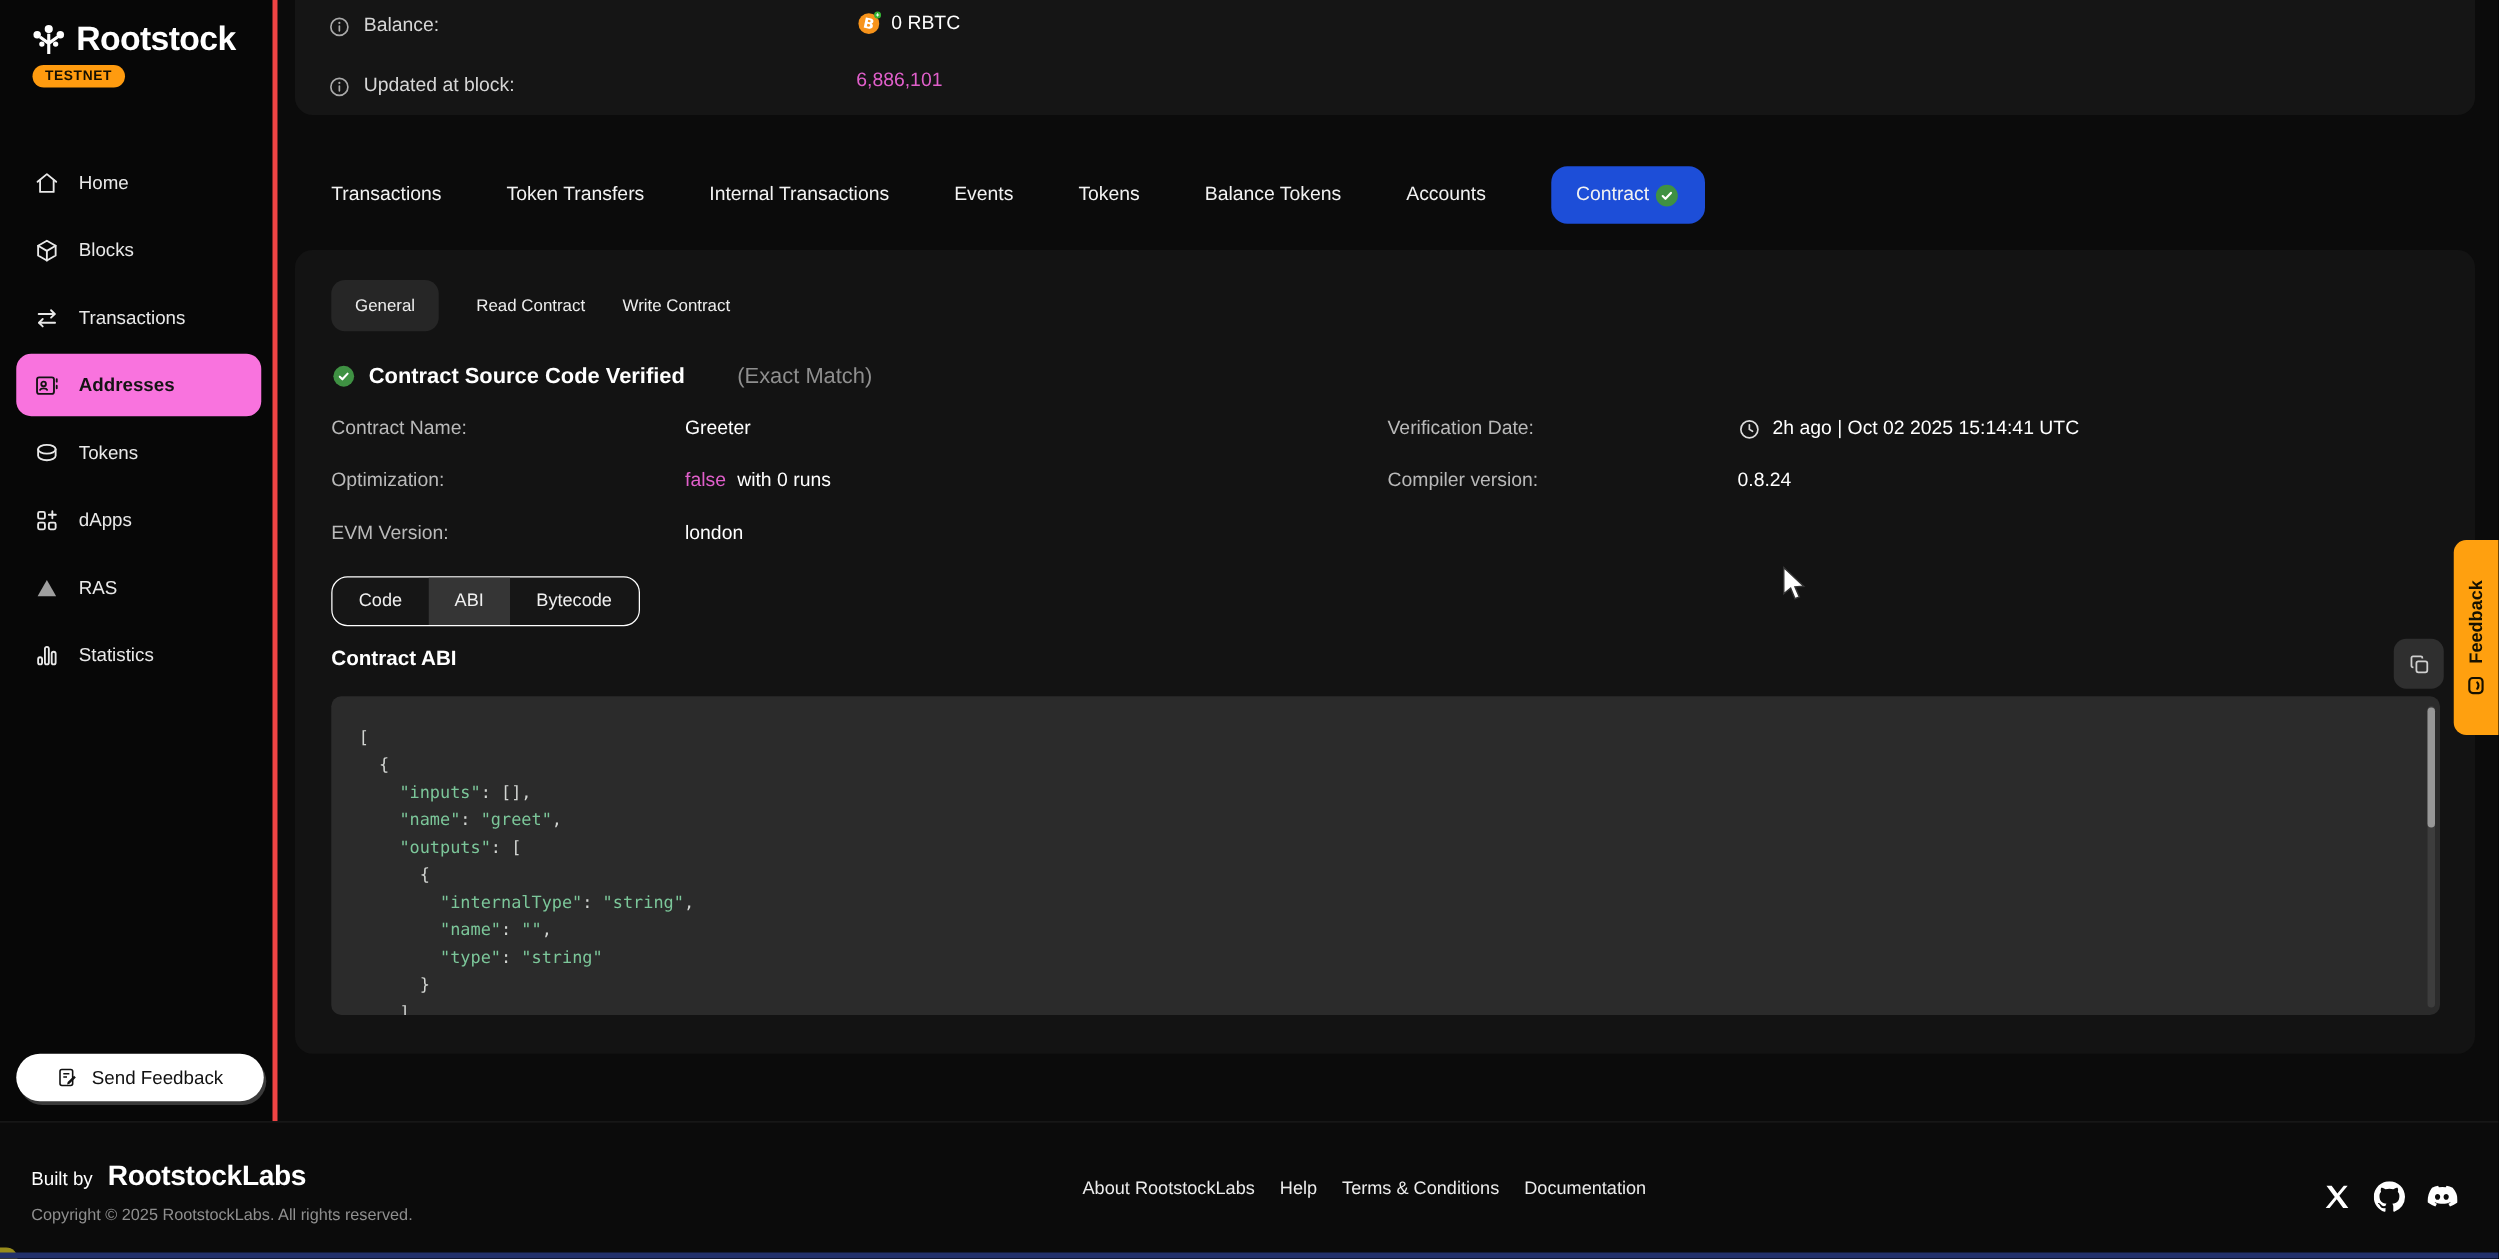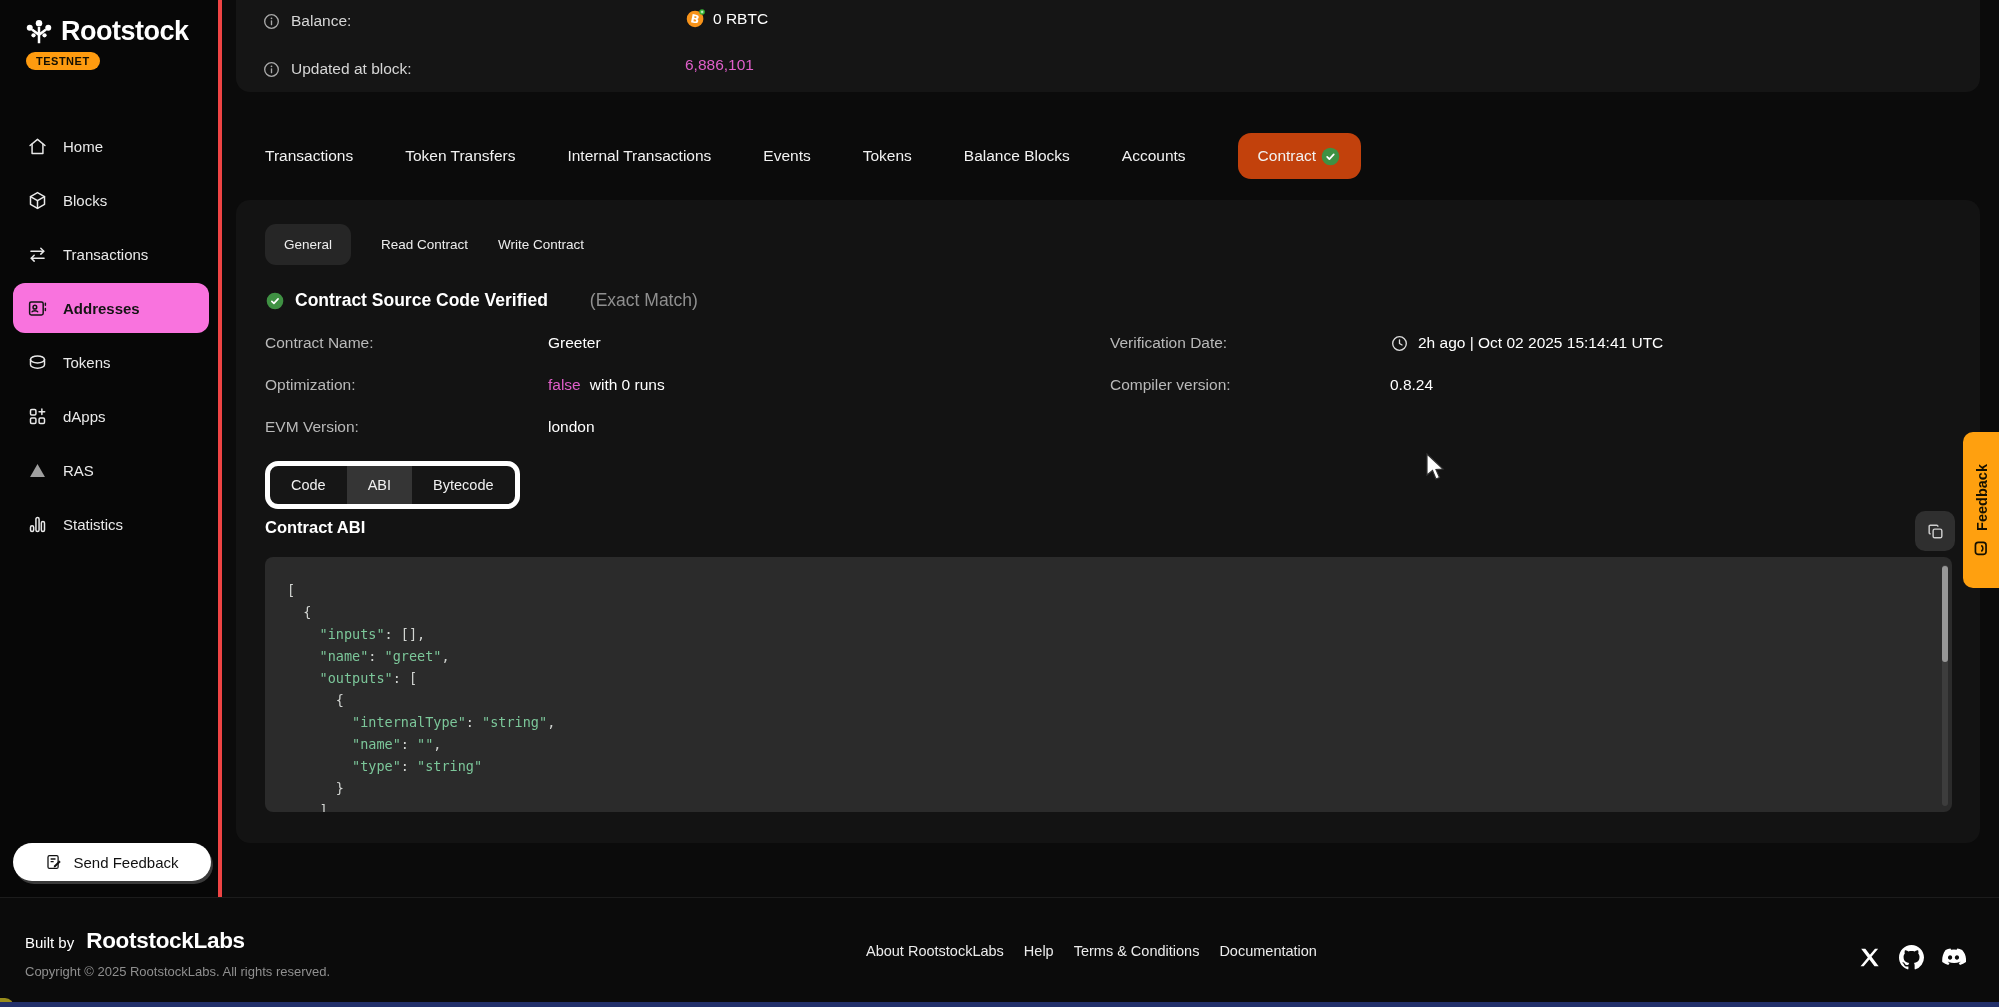--- a/index.html
+++ b/index.html
@@ -30,21 +30,21 @@
   .ov-row{position:absolute;left:26px;height:26px;display:flex;align-items:center;}
   .ov-row .info-ic{width:19px;height:19px;color:#a9a9a9;margin-right:10px;display:flex;}
   .ov-label{font-size:15.5px;color:#d6d6d6;}
   .ov-value{position:absolute;display:flex;align-items:center;gap:7px;font-size:15.5px;color:#fff;}
   .ov-value.pink{color:#e05fca;cursor:pointer;}
   .rbtc-ic{width:21px;height:21px;display:flex;}
 
   
   .tabs-row{position:absolute;left:265px;top:130px;height:52px;display:flex;align-items:center;gap:52px;}
   .tab{font-size:15.5px;color:#f2f2f2;cursor:pointer;white-space:nowrap;}
-  .tab.active{background:#c2410c;border-radius:13px;height:46px;display:flex;align-items:center;
+  .tab.active{background:#1d4ed8;border-radius:13px;height:46px;display:flex;align-items:center;
     gap:4px;padding:0 20px;}
   .tab .chk{width:21px;height:21px;display:flex;}
 
   
   .contract-card{position:absolute;left:236px;top:200px;width:1744px;height:643px;background:#131313;
     border-radius:14px;}
   .subtabs{position:absolute;left:29px;top:24px;display:flex;align-items:center;gap:30px;}
   .subtab{font-size:13.5px;color:#ededed;cursor:pointer;}
   .subtab.active{background:#262626;border-radius:11px;padding:13px 19px;}
   .verified-row{position:absolute;left:29px;top:90px;display:flex;align-items:center;gap:10px;}
@@ -57,21 +57,21 @@
   .fcol.right{left:845px;width:840px;}
   .frow{display:flex;align-items:center;height:42px;font-size:15.5px;}
   .flabel{color:#b9b9b9;}
   .fcol.left .flabel{width:283px;}
   .fcol.right .flabel{width:280px;}
   .fvalue{color:#fff;display:flex;align-items:center;gap:9px;}
   .fvalue .accent{color:#e05fca;}
   .fvalue .clock-ic{width:19px;height:19px;display:flex;color:#dcdcdc;}
 
   .view-toggle{position:absolute;left:29px;top:261px;height:38px;display:flex;align-items:stretch;
-    border:5px solid #ffffff;border-radius:13px;overflow:hidden;background:#161616;}
+    border:1px solid #ffffff;border-radius:13px;overflow:hidden;background:#161616;}
   .seg{display:flex;align-items:center;justify-content:center;padding:0 21px;font-size:14.5px;
     color:#f0f0f0;cursor:pointer;}
   .seg.active{background:#353535;}
 
   .abi-heading{position:absolute;left:29px;top:318px;font-size:16.5px;font-weight:bold;color:#fff;}
   .copy-btn{position:absolute;left:1679px;top:311px;width:40px;height:40px;background:#2f2f2f;
     border:none;border-radius:10px;display:flex;align-items:center;justify-content:center;
     color:#cfcfcf;cursor:pointer;}
   .copy-btn svg{width:19px;height:19px;}
 
@@ -261,21 +261,21 @@
         <span class="ov-label">Updated at block:</span>
       </div>
     </section>
 
   <nav class="tabs-row" id="tabs-row">
       <div class="tab"><span>Transactions</span></div>
       <div class="tab"><span>Token Transfers</span></div>
       <div class="tab"><span>Internal Transactions</span></div>
       <div class="tab"><span>Events</span></div>
       <div class="tab"><span>Tokens</span></div>
-      <div class="tab"><span>Balance Blocks</span></div>
+      <div class="tab"><span>Balance Tokens</span></div>
       <div class="tab"><span>Accounts</span></div>
       <div class="tab active">
         <span>Contract</span>
         <span class="chk">
           <svg viewBox="0 0 24 24">
             <circle cx="12" cy="12" r="10" fill="#3f9143"></circle>
             <path d="M8.2 12.4l2.5 2.5 5-5.4" fill="none" stroke="#fff" stroke-width="2" stroke-linecap="round" stroke-linejoin="round"></path>
           </svg>
         </span>
       </div>

